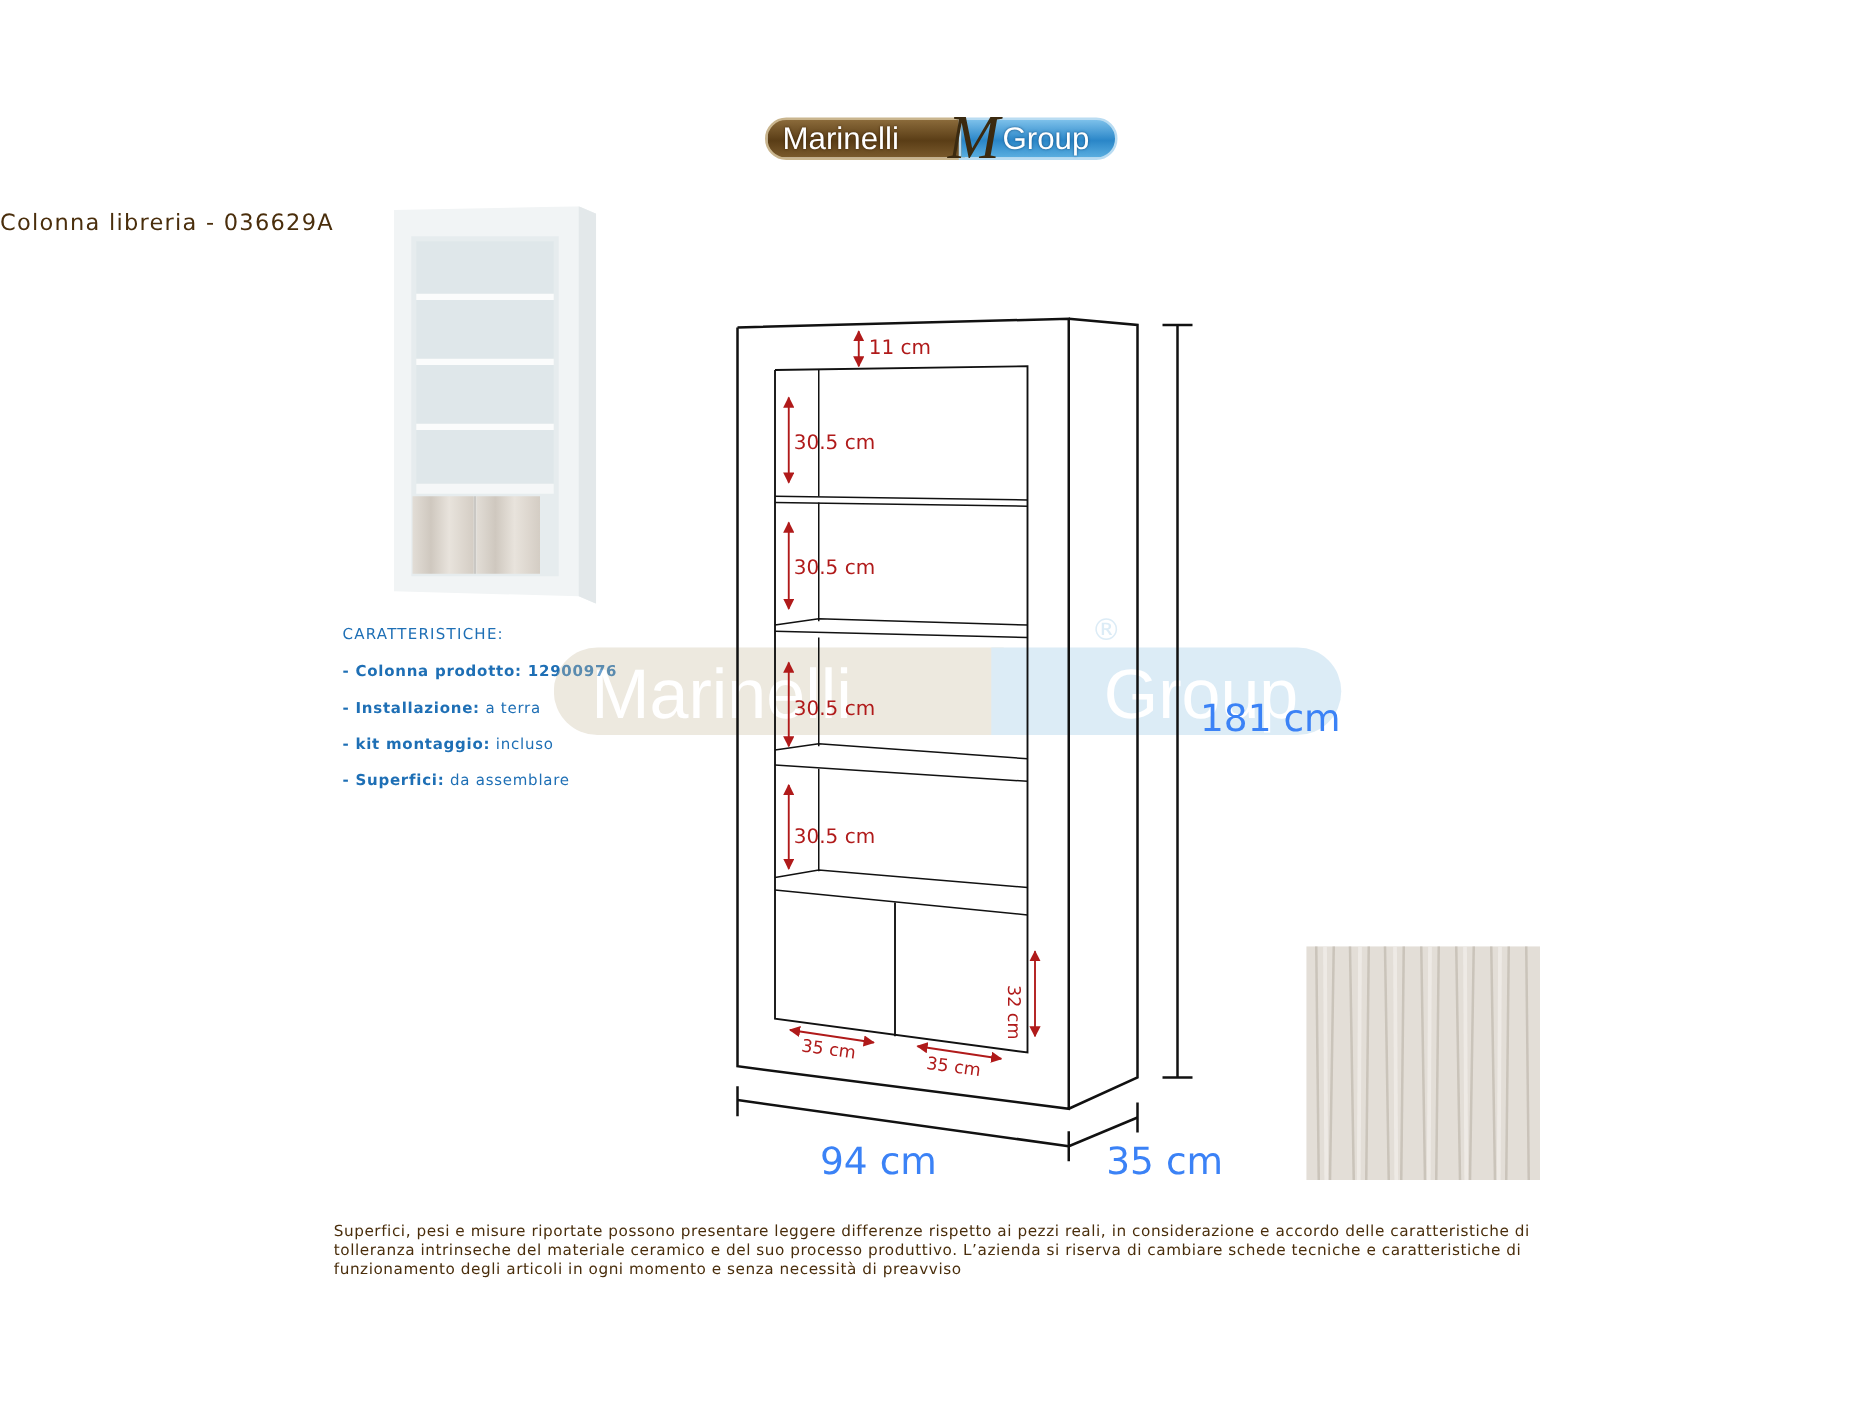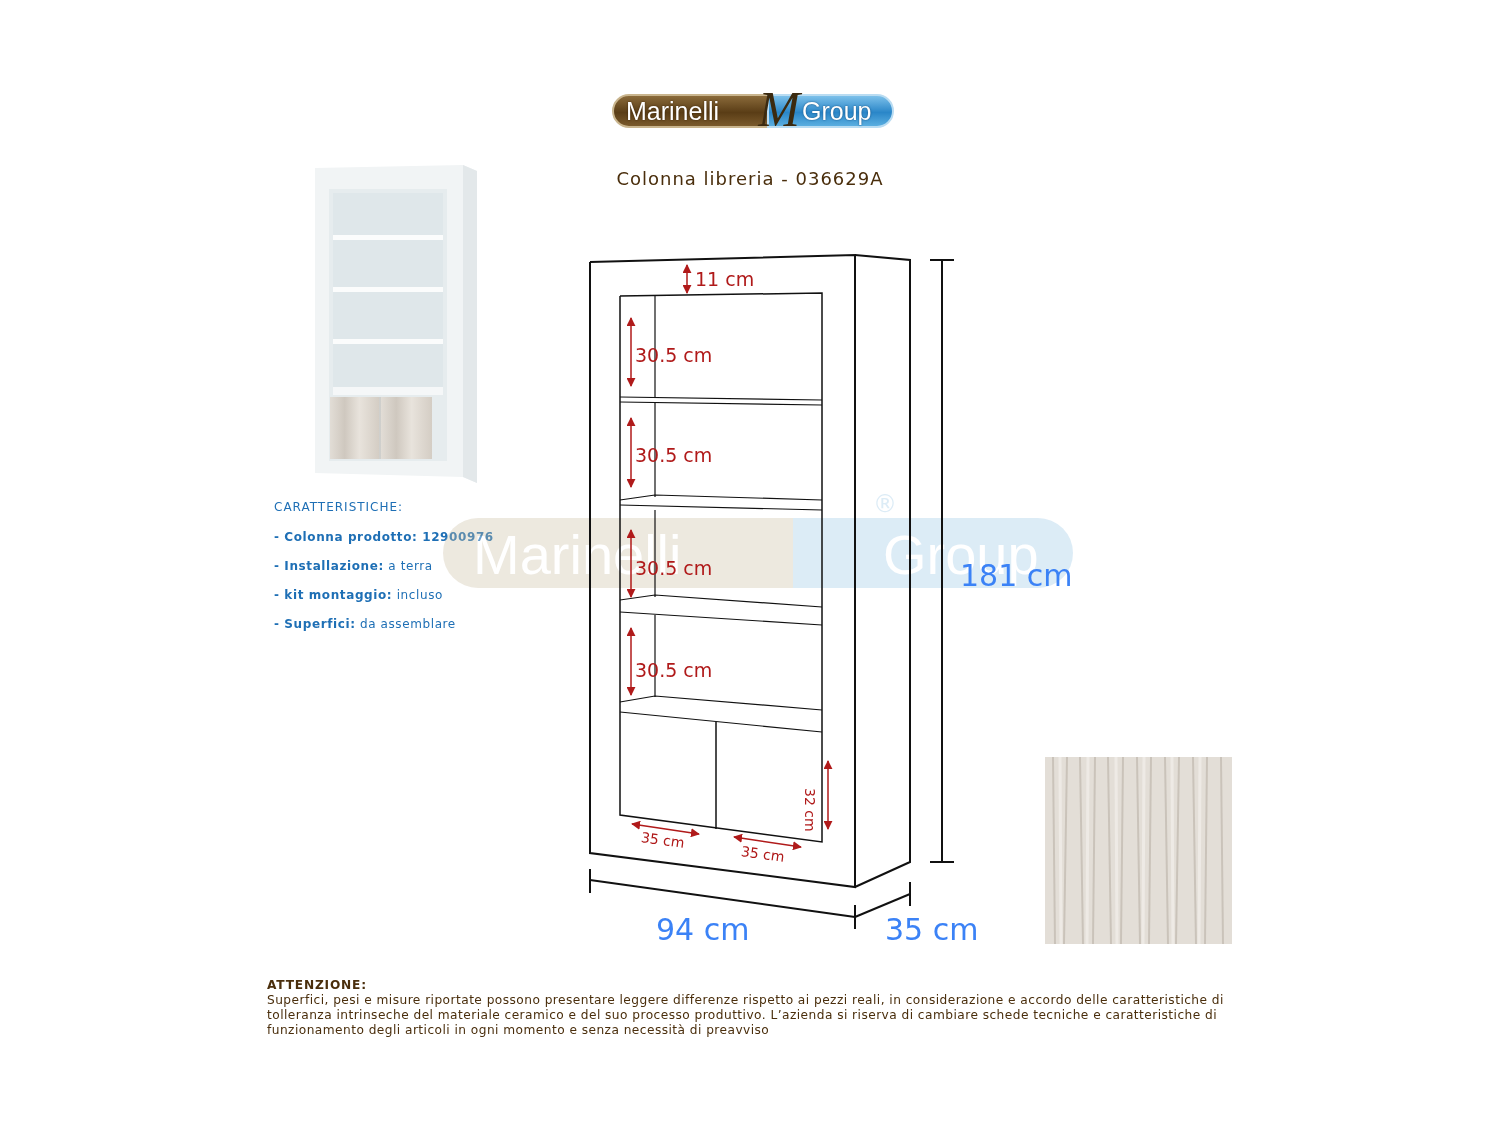--- a/index.html
+++ b/index.html
@@ -6,21 +6,21 @@
   body { width: 1500px; height: 1125px; position: relative; overflow: hidden; font-family: "DejaVu Sans", sans-serif; }
 
   
   .logo { position: absolute; left: 612px; top: 88px; width: 282px; height: 44px; }
   .logo-pill-left { position: absolute; left: 0; top: 6px; width: 160px; height: 34px; border-radius: 17px 0 0 17px; background: linear-gradient(#8a6a3a, #5a3d16 55%, #7a5a2c); border: 2px solid #c9b58e; box-sizing: border-box; }
   .logo-pill-right { position: absolute; left: 155px; top: 6px; width: 127px; height: 34px; border-radius: 0 17px 17px 0; background: linear-gradient(#7cc0ea, #2a86c8 55%, #5aaee0); border: 2px solid #b9dcf2; box-sizing: border-box; }
   .logo-text-l { position: absolute; left: 14px; top: 9px; font-family: "Liberation Sans", sans-serif; font-size: 25px; color: #fff; letter-spacing: 0px; text-shadow: 0 0 2px #3a2208; }
   .logo-text-r { position: absolute; left: 190px; top: 9px; font-family: "Liberation Sans", sans-serif; font-size: 25px; color: #fff; text-shadow: 0 0 2px #134a7a; }
   .logo-m { position: absolute; left: 142px; top: -4px; width: 50px; height: 52px; font-family: "Liberation Serif", serif; font-style: italic; font-size: 50px; line-height: 50px; color: #3b2a10; text-align: center; }
 
-  .title { position: absolute; left: 0; width: 1500px; top: 168px; text-align: center; font-family: "DejaVu Sans", sans-serif; font-size: 18px; letter-spacing: 1px; color: #4a2e0c; }
+  .title { position: absolute; left: 0; width: 1500px; top: 168px; font-family: "DejaVu Sans", sans-serif; font-size: 18px; letter-spacing: 1px; color: #4a2e0c; }
 
   
   .photo { position: absolute; left: 315px; top: 165px; width: 162px; height: 318px; }
 
   
   .features { position: absolute; left: 274px; top: 500px; font-size: 12px; color: #1e6fb5; }
   .features .h { font-weight: normal; letter-spacing: 1px; margin-bottom: 16px; }
   .features .row { margin-bottom: 15px; letter-spacing: 0.6px; }
   .features .row b { font-weight: bold; }
   .features .row span.v { font-weight: normal; }
@@ -28,21 +28,21 @@
   
   .watermark { position: absolute; left: 443px; top: 518px; width: 630px; height: 70px; opacity: 0.35; pointer-events: none; }
   .wm-l { position: absolute; left: 0; top: 0; width: 360px; height: 70px; border-radius: 35px 0 0 35px; background: #cbbfa4; }
   .wm-r { position: absolute; left: 350px; top: 0; width: 280px; height: 70px; border-radius: 0 35px 35px 0; background: #9cc8e6; }
   .wm-tl { position: absolute; left: 30px; top: 4px; font-family: "Liberation Sans", sans-serif; font-size: 56px; color: #fff; }
   .wm-tr { position: absolute; left: 440px; top: 4px; font-family: "Liberation Sans", sans-serif; font-size: 56px; color: #fff; }
   .wm-reg { position: absolute; left: 430px; top: -28px; font-size: 24px; color: #9cc8e6; }
 
   
   .diagram { position: absolute; left: 0; top: 0; width: 1500px; height: 1125px; pointer-events: none; }
-  .dim-red { position: absolute; color: #b01a1a; font-family: "DejaVu Sans", sans-serif; font-size: 19px; }
+  .dim-red { position: absolute; color: #b01a1a; font-family: "DejaVu Sans", sans-serif; font-size: 16px; }
   .dim-big { position: absolute; color: #3b82f6; font-family: "DejaVu Sans", sans-serif; font-size: 30px; }
 
   
   .swatch { position: absolute; left: 1045px; top: 757px; width: 187px; height: 187px; }
 
   
   .attn { position: absolute; left: 267px; top: 978px; width: 980px; color: #4a2e0c; font-size: 12.2px; line-height: 15px; letter-spacing: 0.45px; }
   .attn .h { font-weight: bold; letter-spacing: 0.8px; }
 </style>
 </head>
@@ -189,15 +189,14 @@
     <line x1="15" y1="0" x2="16" y2="187"></line>
       <line x1="43" y1="0" x2="42" y2="187"></line>
     <line x1="71" y1="0" x2="72" y2="187"></line>
       <line x1="99" y1="0" x2="98" y2="187"></line>
     <line x1="127" y1="0" x2="128" y2="187"></line>
       <line x1="155" y1="0" x2="154" y2="187"></line>
   </g>
 </svg>
 
 <div class="attn">
-  <div class="h">ATTENZIONE:</div>
   <div>Superfici, pesi e misure riportate possono presentare leggere differenze rispetto ai pezzi reali, in considerazione e accordo delle caratteristiche di tolleranza intrinseche del materiale ceramico e del suo processo produttivo. L’azienda si riserva di cambiare schede tecniche e caratteristiche di funzionamento degli articoli in ogni momento e senza necessità di preavviso</div>
 </div>
 
 </body></html>

